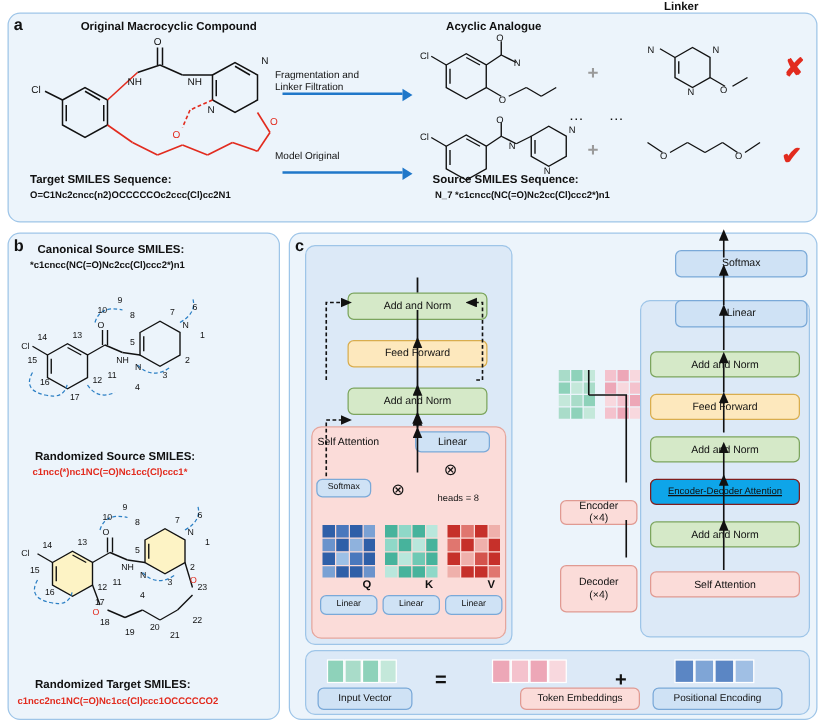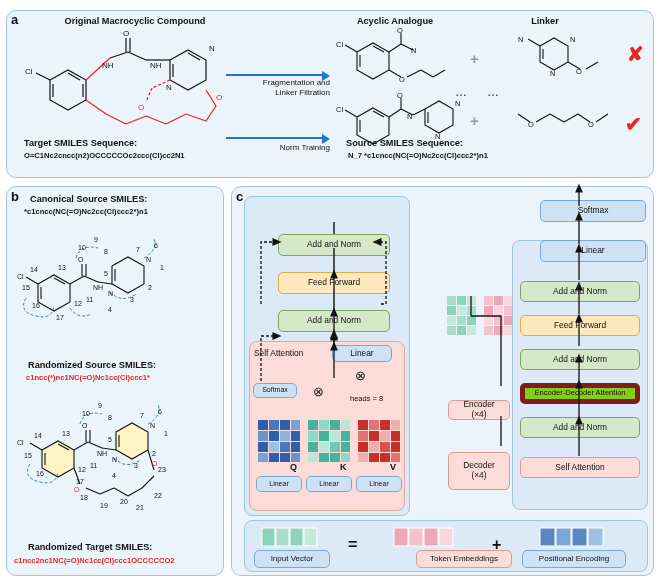--- a/index.html
+++ b/index.html
@@ -32,22 +32,21 @@
     font-weight: bold;
     font-size: 9.2px;
     color: #111;
     text-align: center;
     white-space: nowrap;
   }
   .smallcap {
     position: absolute;
     font-size: 8px;
     color: #111;
-    text-align: right;
-    margin-top: 23px;
+    text-align: left;
   }
   .mono-seq {
     position: absolute;
     font-family: "Liberation Sans", sans-serif;
     font-size: 7.6px;
     color: #111;
     white-space: nowrap;
   }
   .red-seq { color: #e22b1e; }
   .arrow-blue {
@@ -71,21 +70,21 @@
     display: flex;
     align-items: center;
     justify-content: center;
     font-size: 8.4px;
     color: #111;
     text-align: left;
     line-height: 1.15;
   }
   .bx-green { background: #d5e9c8; border: 1px solid #7ca55e; }
   .bx-yellow { background: #fde8bd; border: 1px solid #d9ad4e; }
-  .bx-orange { background: #84cc16; border: 5px solid #7f1d1d; }
+  .bx-orange { background: #0ea5e9; border: 1px solid #7f1d1d; text-decoration: underline; }
   .bx-pink   { background: #fbdcd9; border: 1px solid #e09a92; }
   .bx-blue   { background: #cfe2f5; border: 1px solid #7aa9d8; }
   .bx-white  { background: #ffffff; border: 1px solid #7aa9d8; }
   .subpanel {
     position: absolute;
     border-radius: 8px;
     box-sizing: border-box;
     background: #dce9f7;
     border: 1px solid #9ec5e8;
   }
@@ -119,21 +118,21 @@
   svg { position: absolute; overflow: visible; }
 </style>
 </head>
 <body>
 
 <div class="panel" style="left:6px; top:10px; width:648px; height:168px;"></div>
 <div class="panel-letter" style="left:11px; top:12px;">a</div>
 
 <div class="ttl" style="left:20px; top:16px; width:230px;">Original Macrocyclic Compound</div>
 <div class="ttl" style="left:330px; top:16px; width:130px;">Acyclic Analogue</div>
-<div class="ttl" style="left:500px; top:16px; width:90px;">Linker</div>
+<div class="ttl" style="left:500px; top:0; width:90px;">Linker</div>
 
 <svg style="left:20px; top:28px; width:250px; height:105px;">
   <g stroke="#111" stroke-width="1.2" fill="none">
 
     <polygon points="30,52 48,42 66,52 66,72 48,82 30,72"></polygon>
     <line x1="33" y1="56" x2="33" y2="69"></line>
     <line x1="63" y1="56" x2="63" y2="69"></line>
     <line x1="48" y1="45" x2="60" y2="52"></line>
 
     <line x1="30" y1="52" x2="16" y2="45"></line>
@@ -176,21 +175,21 @@
   </g>
 </svg>
 
 <div class="arrow-blue" style="left:226px; top:74px; width:96px;"></div>
 <div class="smallcap" style="left:220px; top:55px; width:110px; line-height:1.2;">
   <span>Fragmentation and</span><br>
   <span>Linker Filtration</span>
 </div>
 
 <div class="arrow-blue" style="left:226px; top:137px; width:96px;"></div>
-<div class="smallcap" style="left:220px; top:120px; width:110px;">Norm Training</div>
+<div class="smallcap" style="left:220px; top:120px; width:110px;">Model Original</div>
 
 <svg style="left:335px; top:30px; width:130px; height:58px;">
   <g stroke="#111" stroke-width="1.1" fill="none">
     <polygon points="22,22 38,13 54,22 54,40 38,49 22,40"></polygon>
     <line x1="25" y1="25" x2="25" y2="37"></line>
     <line x1="38" y1="16" x2="49" y2="22"></line>
     <line x1="22" y1="22" x2="10" y2="15"></line>
     <line x1="54" y1="22" x2="66" y2="14"></line>
     <line x1="66" y1="14" x2="78" y2="20"></line>
     <line x1="66" y1="14" x2="66" y2="3"></line>

